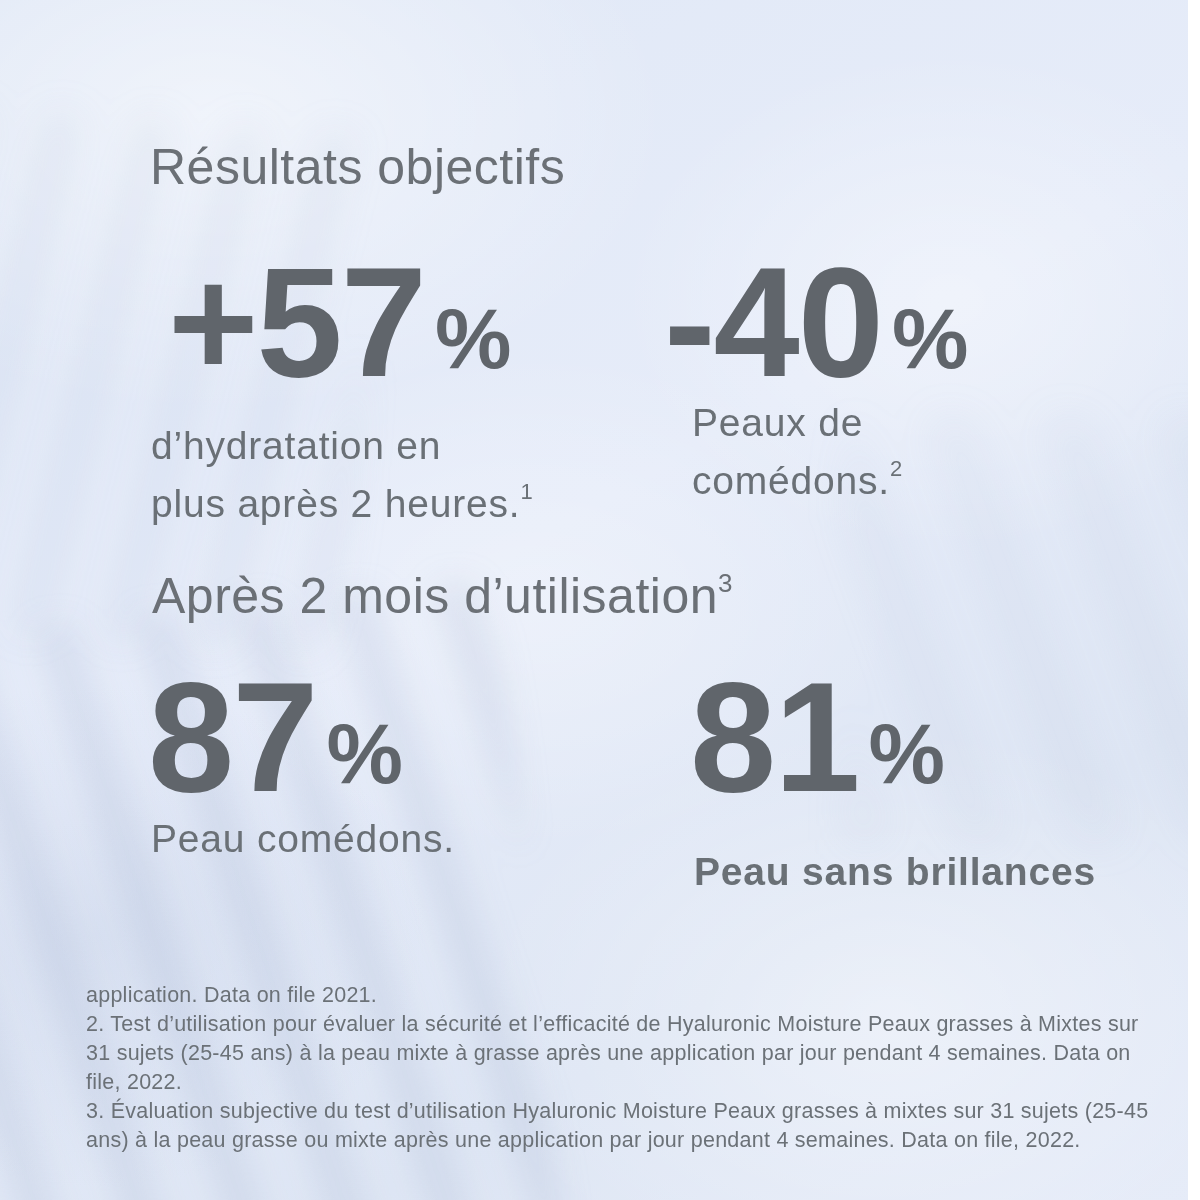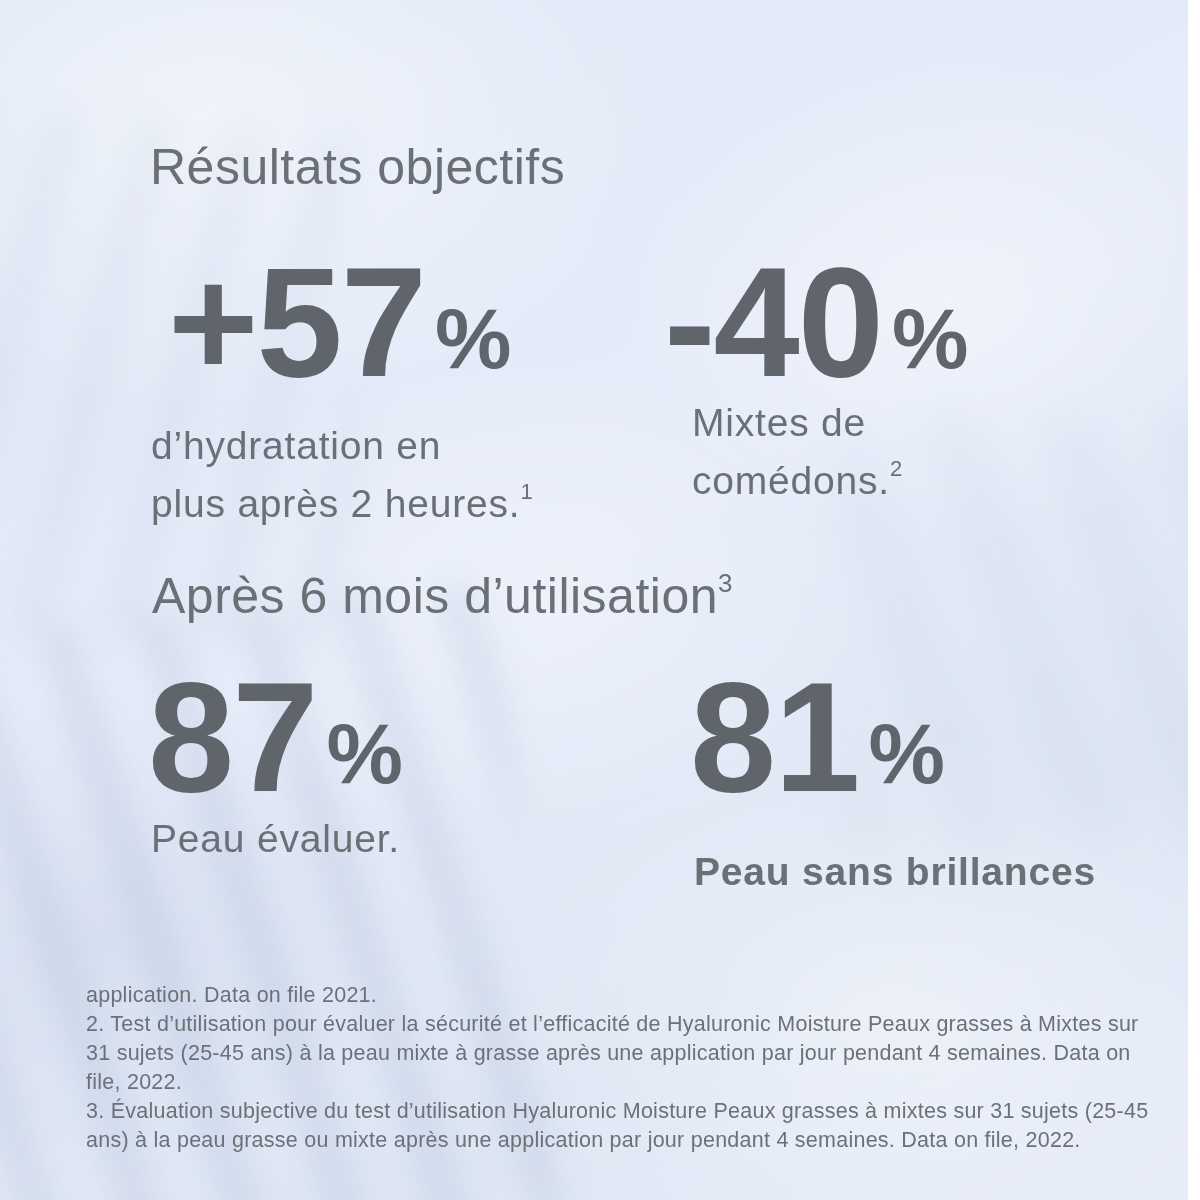--- a/index.html
+++ b/index.html
@@ -124,33 +124,33 @@
   </div>
   <div id="stat1-desc" class="layer stat-desc">
     <span class="line">d’hydratation en</span>
     <span class="line"><span>plus après 2 heures.</span><span class="desc-sup">1</span></span>
   </div>
 
   <div id="stat2-num" class="layer big-number">
     <span>-40</span><span class="pct">%</span>
   </div>
   <div id="stat2-desc" class="layer stat-desc">
-    <span class="line">Mixtes de</span>
+    <span class="line">Peaux de</span>
     <span class="line"><span>comédons.</span><span class="desc-sup">2</span></span>
   </div>
 
   <div id="title2" class="layer section-title">
-    <span>Après 6 mois d’utilisation</span><span class="title-sup">3</span>
+    <span>Après 2 mois d’utilisation</span><span class="title-sup">3</span>
   </div>
 
   <div id="stat3-num" class="layer big-number">
     <span>87</span><span class="pct">%</span>
   </div>
   <div id="stat3-desc" class="layer stat-desc">
-    <span class="line">Peau évaluer.</span>
+    <span class="line">Peau comédons.</span>
   </div>
 
   <div id="stat4-num" class="layer big-number">
     <span>81</span><span class="pct">%</span>
   </div>
   <div id="stat4-desc" class="layer stat-desc">
     <span class="line">Peau sans brillances</span>
   </div>
 
   <div id="footnotes" class="layer footnotes">

